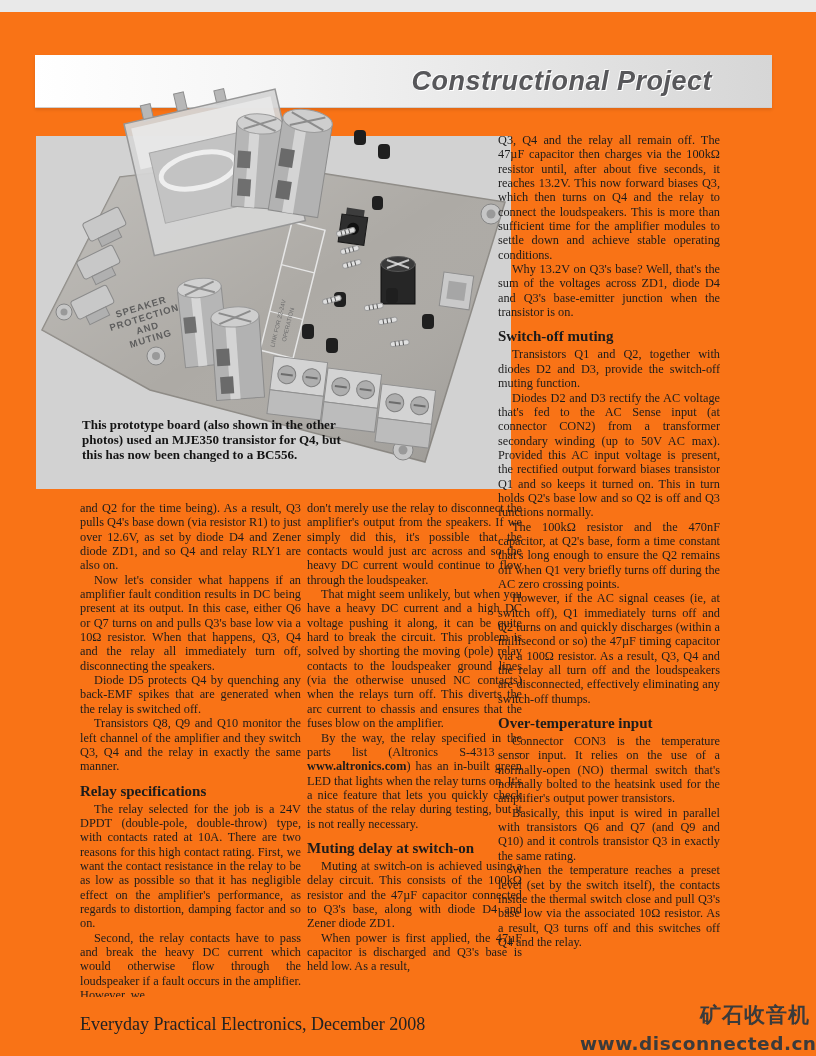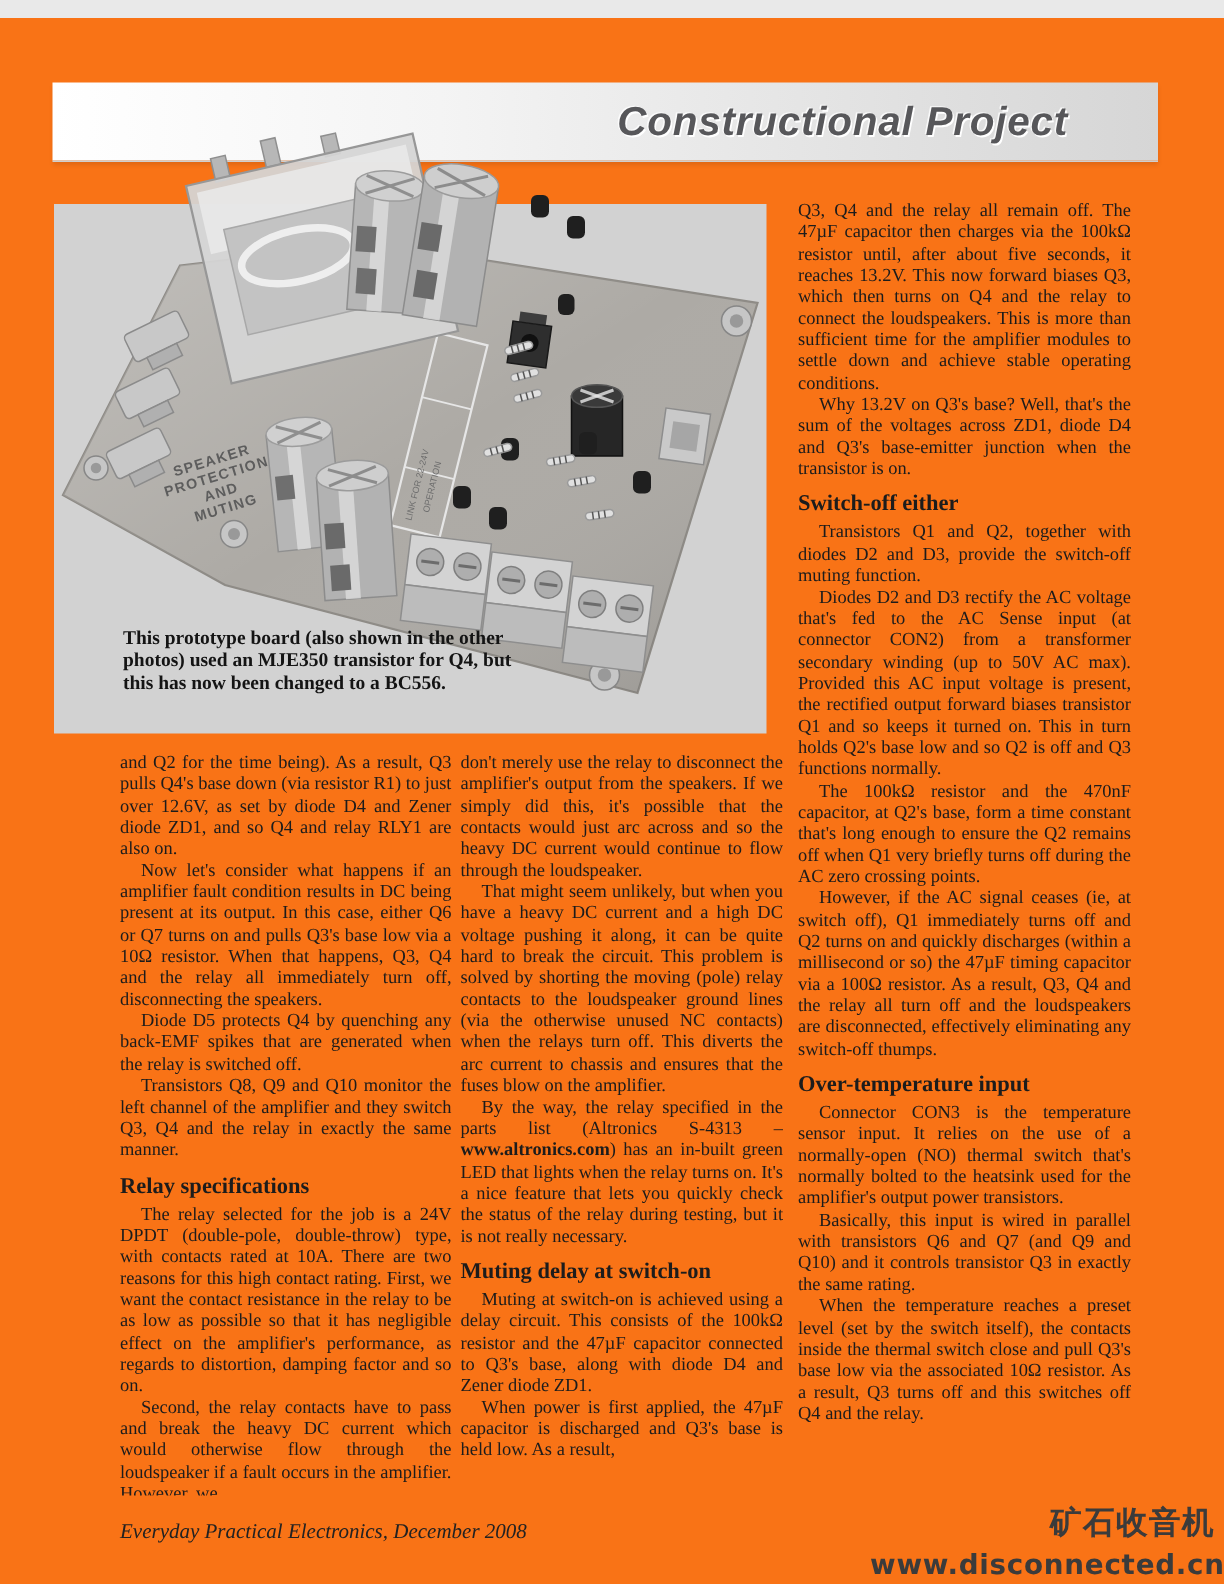--- a/index.html
+++ b/index.html
@@ -33,32 +33,32 @@
     font-weight:bold;font-size:13px;line-height:15px;color:#141414;
     white-space:pre-line;
   }
   
   .col{
     position:absolute;overflow:hidden;
     font-size:12.3px;line-height:14.35px;text-align:justify;
   }
   .col-left  {left:80px; top:489px;width:221px;height:496px;}
   .col-mid   {left:307px;top:489px;width:215px;height:496px;}
-  .col-right {left:532px;top:121px;width:222px;height:864px;}
+  .col-right {left:498px;top:121px;width:222px;height:864px;}
   .col p{margin:0;text-indent:14px;}
   .col p.noindent{text-indent:0;}
   .col h3{
     margin:8px 0 2px 0;font-size:15px;line-height:18px;font-weight:bold;
     text-align:left;
   }
   .bold{font-weight:bold;}
   
   .footer{
     position:absolute;left:80px;top:1002px;
-    font-style:italic;font-size:14px;color:#222;
+    font-size:18px;color:#222;
   }
   
   .watermark{position:absolute;right:6px;top:985px;width:230px;text-align:right;color:#3b3b3b;}
   .wm-cjk{
     font-family:"DejaVu Sans","Liberation Sans",sans-serif;
     font-size:21px;font-weight:bold;letter-spacing:1px;line-height:36px;
   }
   .wm-url{
     font-family:"DejaVu Sans","Liberation Sans",sans-serif;
     font-size:18.5px;font-weight:bold;line-height:22px;letter-spacing:0.5px;
@@ -305,21 +305,21 @@
     <p>That might seem unlikely, but when you have a heavy DC current and a high DC voltage pushing it along, it can be quite hard to break the circuit. This problem is solved by shorting the moving (pole) relay contacts to the loudspeaker ground lines (via the otherwise unused NC contacts) when the relays turn off. This diverts the arc current to chassis and ensures that the fuses blow on the amplifier.</p>
     <p><span>By the way, the relay specified in the parts list (Altronics S-4313 – </span><span class="bold">www.altronics.com</span><span>) has an in-built green LED that lights when the relay turns on. It's a nice feature that lets you quickly check the status of the relay during testing, but it is not really necessary.</span></p>
     <h3>Muting delay at switch-on</h3>
     <p>Muting at switch-on is achieved using a delay circuit. This consists of the 100kΩ resistor and the 47µF capacitor connected to Q3's base, along with diode D4 and Zener diode ZD1.</p>
     <p>When power is first applied, the 47µF capacitor is discharged and Q3's base is held low. As a result,</p>
   </div>
 
   <div class="col col-right">
     <p class="noindent">Q3, Q4 and the relay all remain off. The 47µF capacitor then charges via the 100kΩ resistor until, after about five seconds, it reaches 13.2V. This now forward biases Q3, which then turns on Q4 and the relay to connect the loudspeakers. This is more than sufficient time for the amplifier modules to settle down and achieve stable operating conditions.</p>
     <p>Why 13.2V on Q3's base? Well, that's the sum of the voltages across ZD1, diode D4 and Q3's base-emitter junction when the transistor is on.</p>
-    <h3>Switch-off either</h3>
+    <h3>Switch-off muting</h3>
     <p>Transistors Q1 and Q2, together with diodes D2 and D3, provide the switch-off muting function.</p>
     <p>Diodes D2 and D3 rectify the AC voltage that's fed to the AC Sense input (at connector CON2) from a transformer secondary winding (up to 50V AC max). Provided this AC input voltage is present, the rectified output forward biases transistor Q1 and so keeps it turned on. This in turn holds Q2's base low and so Q2 is off and Q3 functions normally.</p>
     <p>The 100kΩ resistor and the 470nF capacitor, at Q2's base, form a time constant that's long enough to ensure the Q2 remains off when Q1 very briefly turns off during the AC zero crossing points.</p>
     <p>However, if the AC signal ceases (ie, at switch off), Q1 immediately turns off and Q2 turns on and quickly discharges (within a millisecond or so) the 47µF timing capacitor via a 100Ω resistor. As a result, Q3, Q4 and the relay all turn off and the loudspeakers are disconnected, effectively eliminating any switch-off thumps.</p>
     <h3>Over-temperature input</h3>
     <p>Connector CON3 is the temperature sensor input. It relies on the use of a normally-open (NO) thermal switch that's normally bolted to the heatsink used for the amplifier's output power transistors.</p>
     <p>Basically, this input is wired in parallel with transistors Q6 and Q7 (and Q9 and Q10) and it controls transistor Q3 in exactly the same rating.</p>
     <p>When the temperature reaches a preset level (set by the switch itself), the contacts inside the thermal switch close and pull Q3's base low via the associated 10Ω resistor. As a result, Q3 turns off and this switches off Q4 and the relay.</p>
   </div>
 

